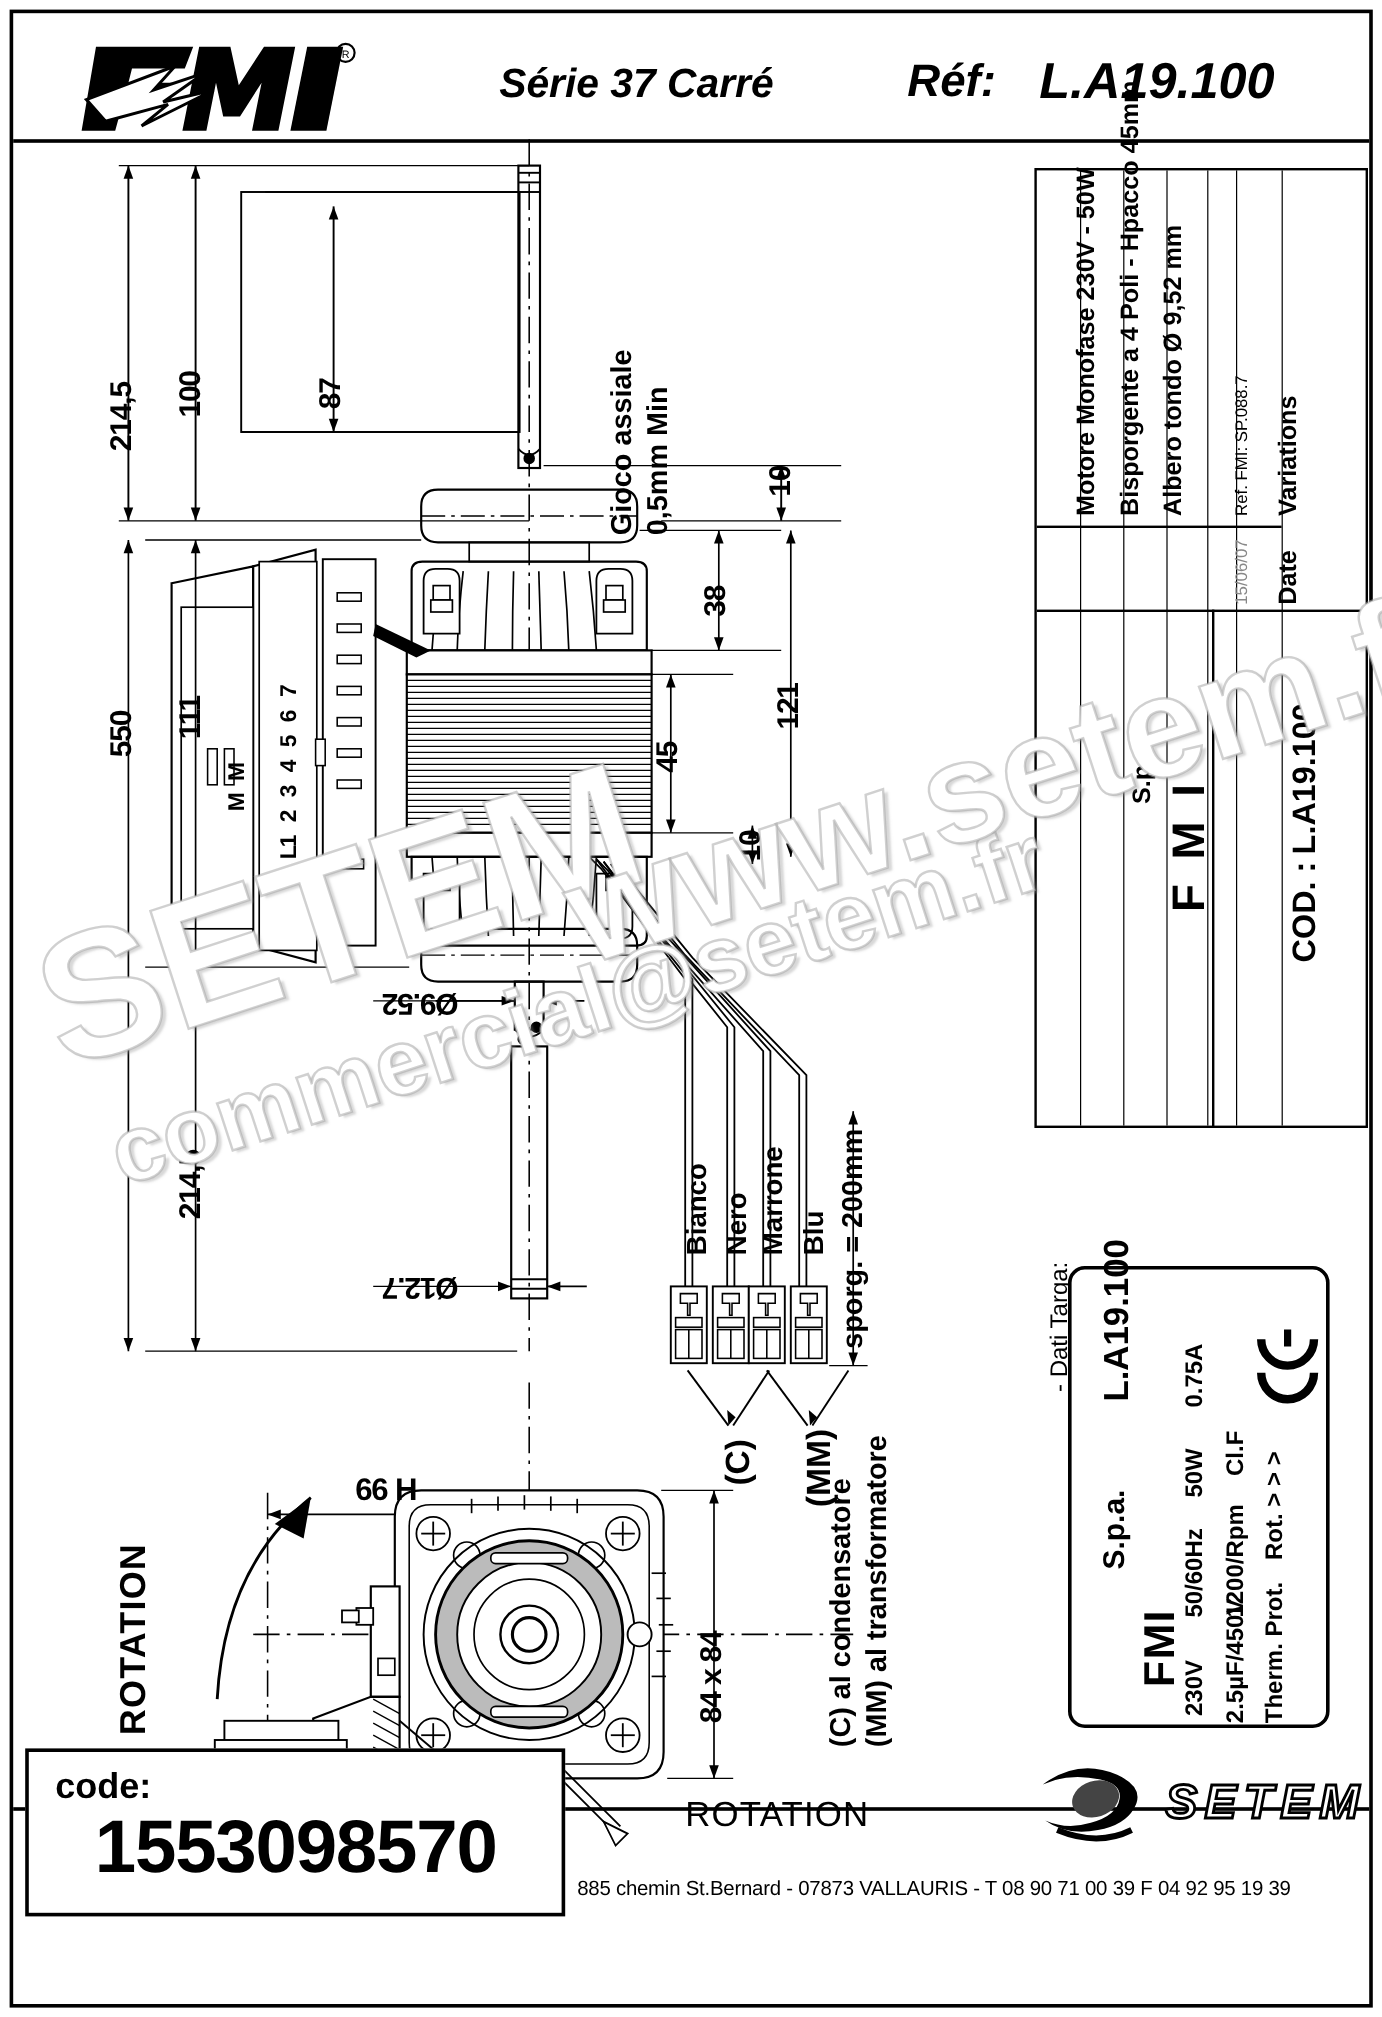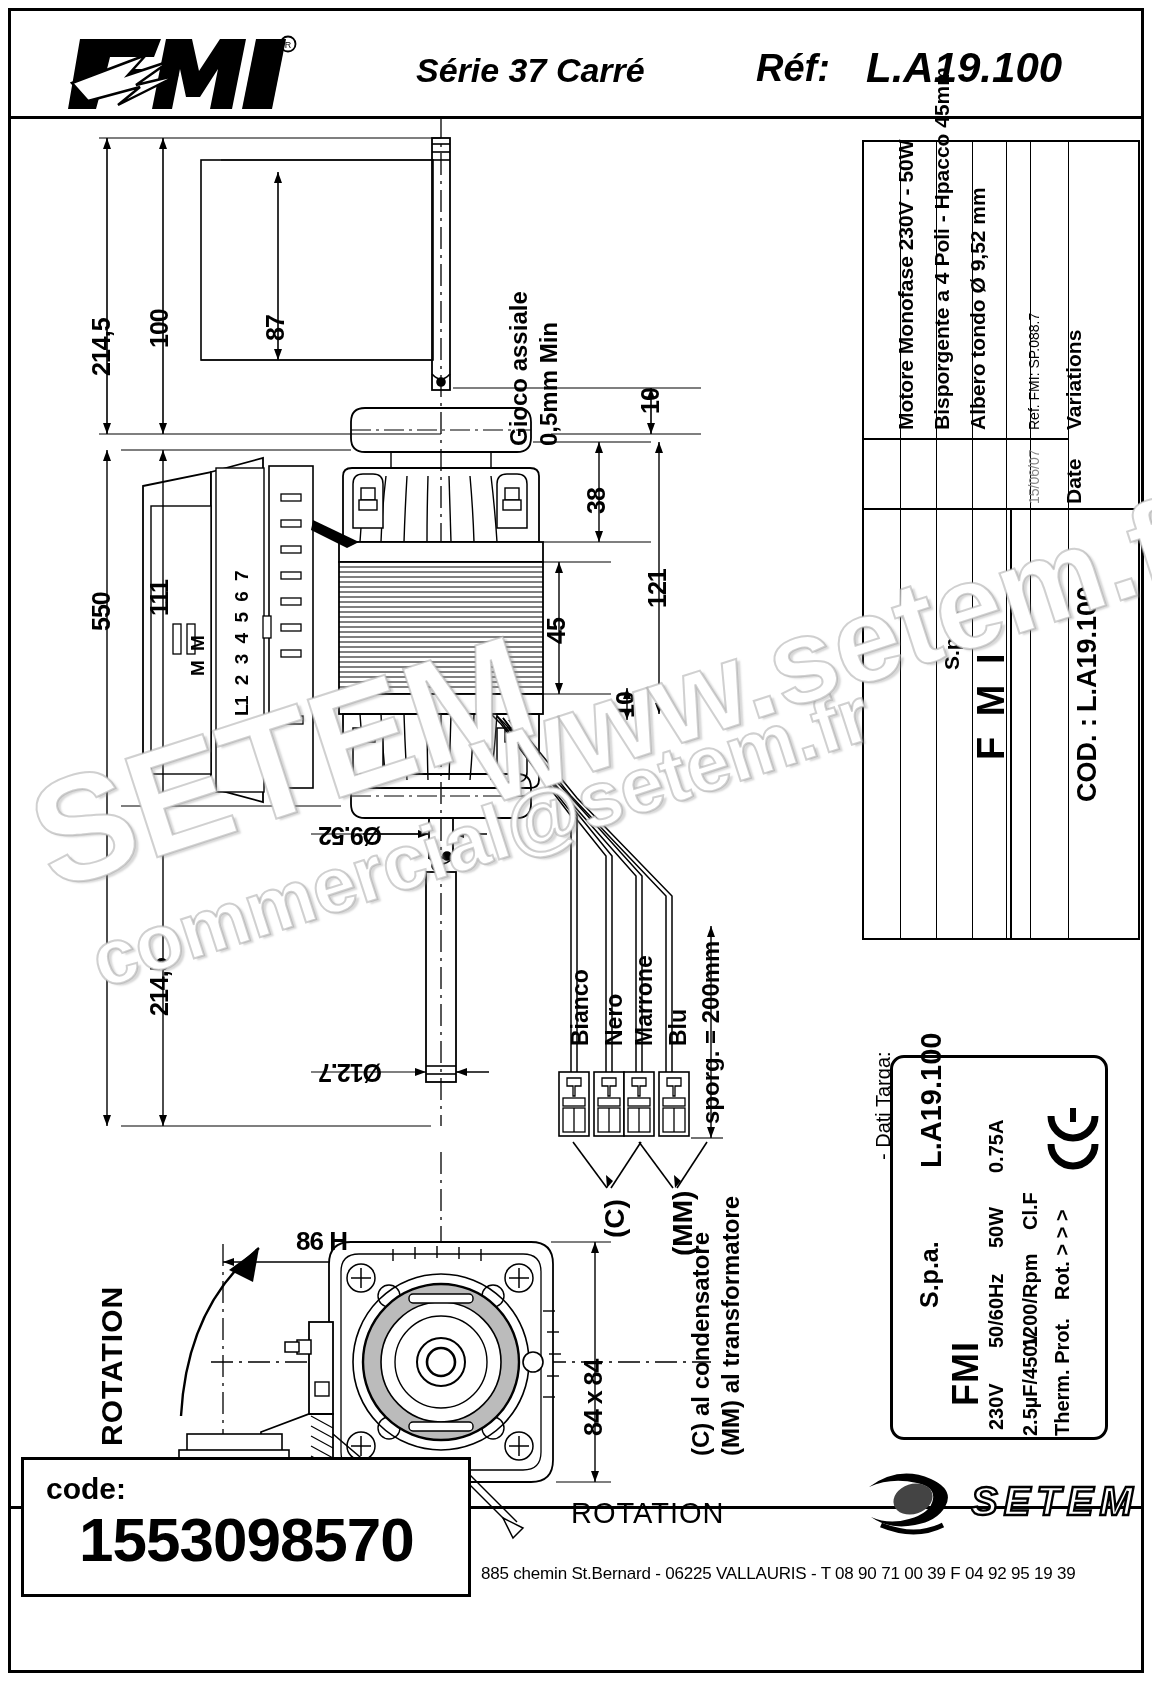--- a/index.html
+++ b/index.html
@@ -433,21 +433,21 @@
     <div class="rot90 dim" style="left:76px;  top:515px;">550</div>
     <div class="rot90 dim" style="left:134px; top:500px;">111</div>
     <div class="rot90 dim" style="left:625px; top:298px;">10</div>
     <div class="rot90 dim" style="left:571px; top:398px;">38</div>
     <div class="rot90 dim" style="left:531px; top:528px;">45</div>
     <div class="rot90 dim" style="left:632px; top:492px;">121</div>
     <div class="rot90 dim" style="left:600px; top:602px;">10</div>
     <div class="rot90 dim" style="left:134px; top:900px;">214,5</div>
     <div class="rot180 dim" style="left:308px; top:705px;">Ø9.52</div>
     <div class="rot180 dim" style="left:308px; top:942px;">Ø12.7</div>
-    <div class="dim" style="position:absolute; left:285px; top:1110px; font-size:26px;">86 H</div>
+    <div class="dim" style="position:absolute; left:285px; top:1110px; font-size:26px;">66 H</div>
     <div class="rot90 dim" style="left:568px; top:1320px;">84 x 84</div>
 
     <div class="rot90" style="left:494px; top:330px; font-size:24px; font-weight:bold;">Gioco assiale</div>
     <div class="rot90" style="left:524px; top:330px; font-size:24px; font-weight:bold;">0,5mm Min</div>
 
     <div class="rot90" style="left:686px; top:1008px; font-size:24px; font-weight:bold;">sporg. = 200mm</div>
 
     <div class="rot90" style="left:556px; top:930px; font-size:23px; font-weight:bold;">Bianco</div>
     <div class="rot90" style="left:590px; top:930px; font-size:23px; font-weight:bold;">Nero</div>
     <div class="rot90" style="left:620px; top:930px; font-size:23px; font-weight:bold;">Marrone</div>
@@ -532,21 +532,21 @@
 
     <svg id="setem-logo-wrap" viewBox="0 0 280 70">
       <path d="M8 20 q30 -22 62 -8 q24 11 14 28 q-8 14 -30 18 q-26 5 -44 -8 q18 8 38 2 q22 -6 24 -20 q2 -12 -16 -16 q-26 -6 -48 4 z" fill="#000"></path>
       <ellipse cx="52" cy="32" rx="20" ry="15" fill="#444" transform="rotate(-18 52 32)"></ellipse>
       <path d="M20 58 q34 14 62 0" fill="none" stroke="#000" stroke-width="5"></path>
       <g fill="none" stroke="#000" stroke-width="2.6" font-family="Liberation Sans, sans-serif">
         <text x="110" y="48" font-size="40" font-weight="bold" font-style="italic" letter-spacing="6" fill="#fff" stroke="#000" stroke-width="2.4">SETEM</text>
       </g>
     </svg>
 
-    <div id="addr">885 chemin St.Bernard  -   06225 VALLAURIS  -   T 08 90 71 00 39   F 04 92 95 19 39</div>
+    <div id="addr">885 chemin St.Bernard  -   07873 VALLAURIS  -   T 08 90 71 00 39   F 04 92 95 19 39</div>
   </div>
 
   <div id="watermark">
     <div class="wm" id="wm1">SETEM</div>
     <div class="wm" id="wm2">commercial@setem.fr</div>
     <div class="wm" id="wm3">www.setem.fr</div>
   </div>
 
 </div>
 

